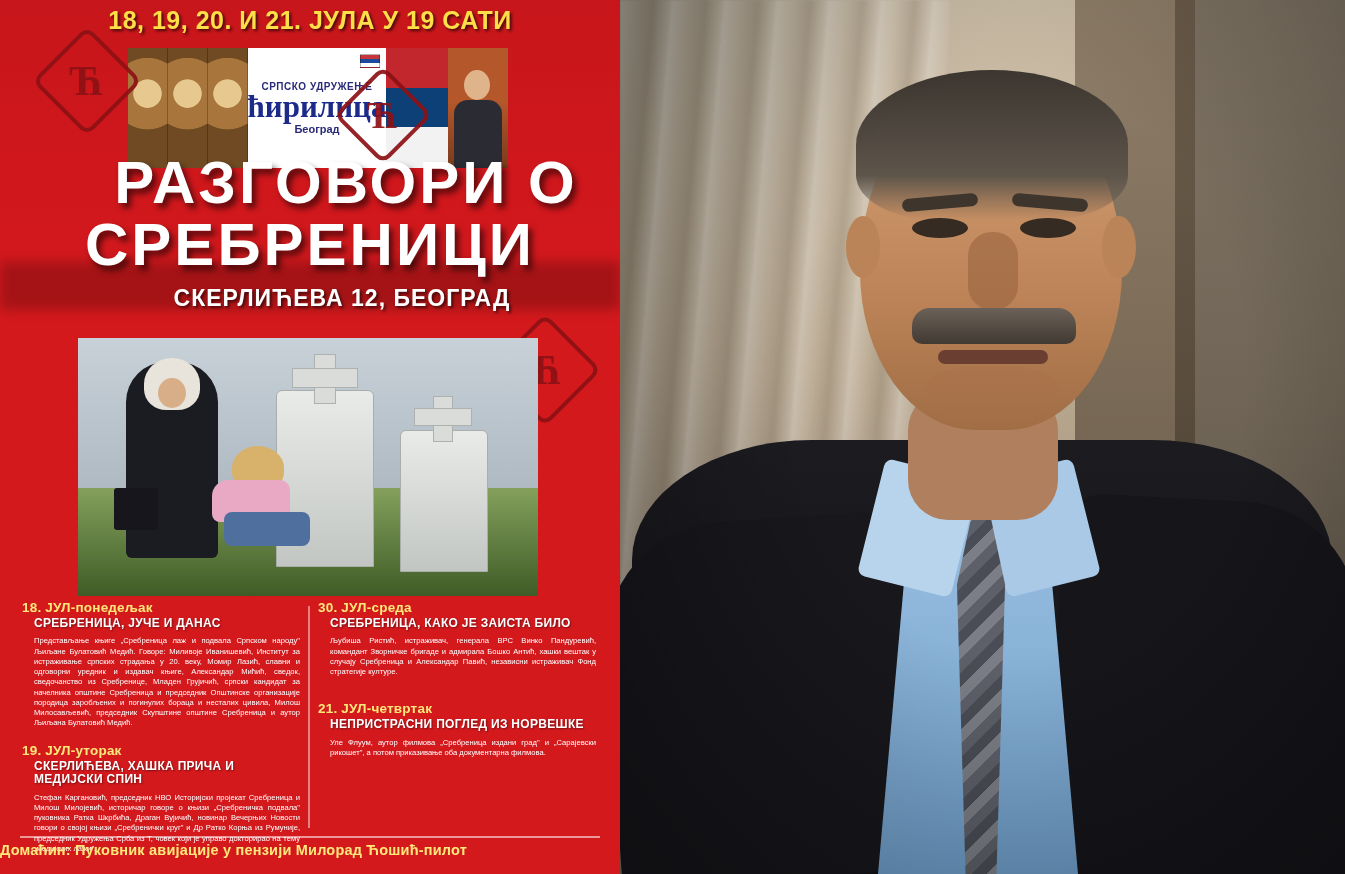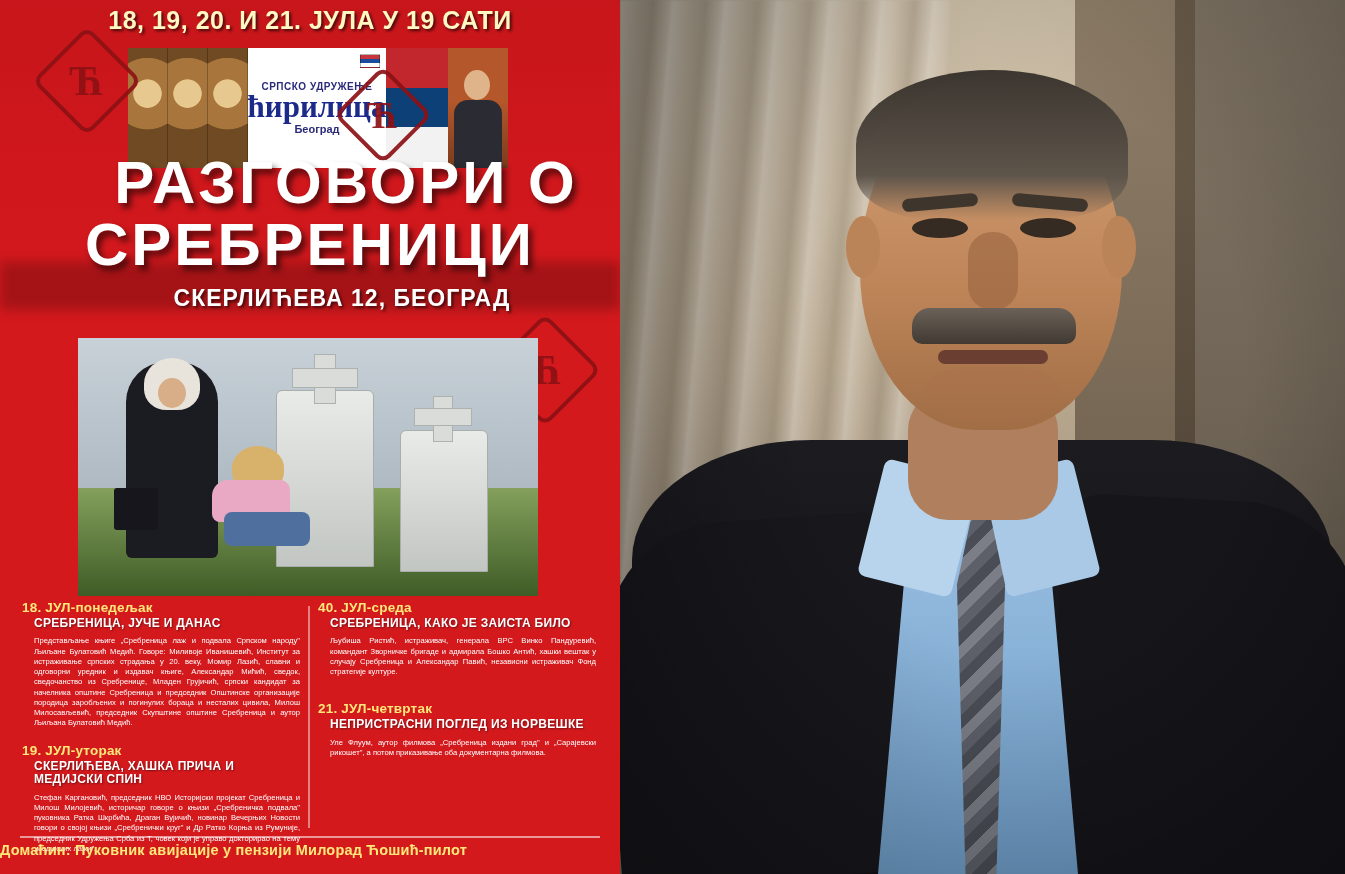--- a/index.html
+++ b/index.html
@@ -45,21 +45,21 @@
 
   
   .date-bar {
     position: absolute;
     left: 0; top: 6px;
     width: 620px;
     text-align: center;
   }
   .date-bar .txt {
     display: inline-block;
-    color: #fef9c3;
+    color: #fde047;
     font-weight: bold;
     font-size: 25px;
     letter-spacing: 0.5px;
     text-shadow: 2px 2px 3px rgba(0,0,0,0.65);
     white-space: nowrap;
   }
 
   
   .photo-strip {
     position: absolute;
@@ -492,21 +492,21 @@
         </div>
         <div>
           <div class="ev-date">19. ЈУЛ-уторак</div>
           <div class="ev-title">СКЕРЛИЋЕВА, ХАШКА ПРИЧА И МЕДИЈСКИ СПИН</div>
           <div class="ev-desc">Стефан Каргановић, председник НВО Историјски пројекат Сребреница и Милош Милојевић, историчар говоре о књизи „Сребреничка подвала" пуковника Ратка Шкрбића, Драган Вујичић, новинар Вечерњих Новости говори о својој књизи „Сребренички круг" и Др Ратко Корња из Румуније, председник Удружења Срба из Т, човек који је управо докторирао на тему „медијских лажи".</div>
         </div>
       </div>
 
       <div class="col">
         <div>
-          <div class="ev-date">40. ЈУЛ-среда</div>
+          <div class="ev-date">30. ЈУЛ-среда</div>
           <div class="ev-title">СРЕБРЕНИЦА, КАКО ЈЕ ЗАИСТА БИЛО</div>
           <div class="ev-desc">Љубиша Ристић, истраживач, генерала ВРС Винко Пандуревић, командант Зворничке бригаде и адмирала Бошко Антић, хашки вештак у случају Сребреница и Александар Павић, независни истраживач Фонд стратегије културе.</div>
         </div>
         <div class="block-gap"></div>
         <div>
           <div class="ev-date">21. ЈУЛ-четвртак</div>
           <div class="ev-title">НЕПРИСТРАСНИ ПОГЛЕД ИЗ НОРВЕШКЕ</div>
           <div class="ev-desc">Уле Флуум, аутор филмова „Сребреница издани град" и „Сарајевски рикошет", а потом приказивање оба документарна филмова.</div>
         </div>
       </div>

